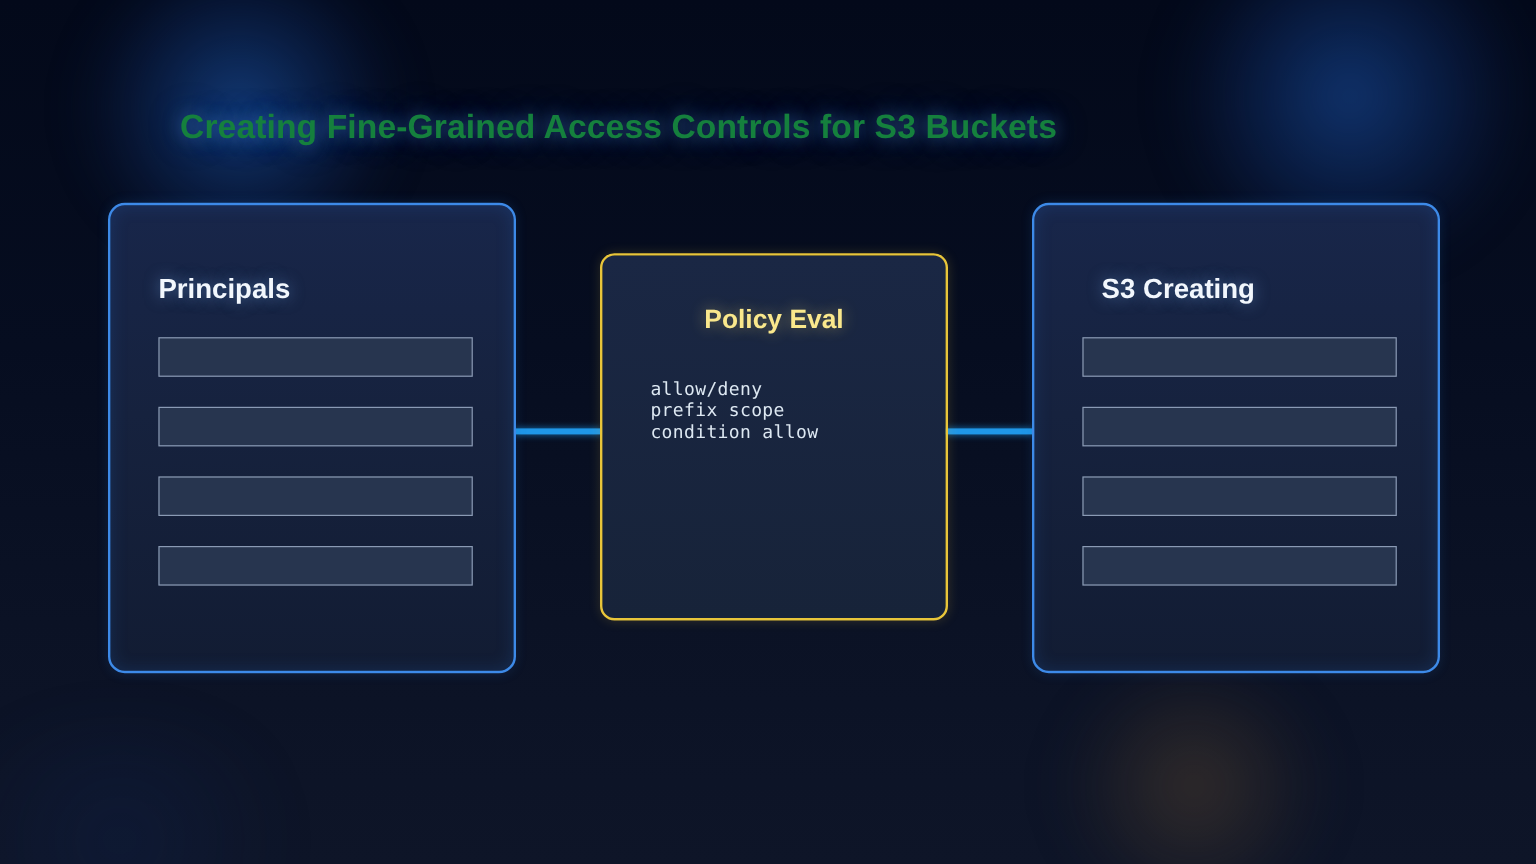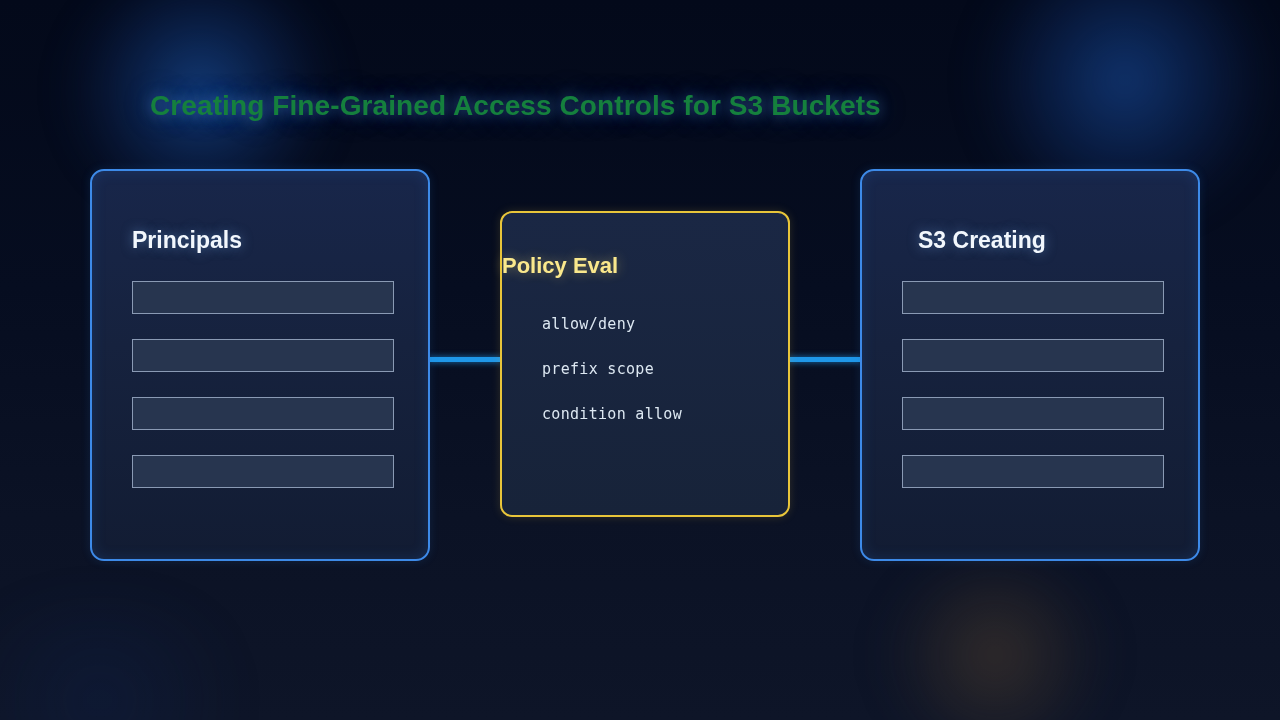--- a/index.html
+++ b/index.html
@@ -101,21 +101,21 @@
     text-shadow:0 0 12px rgba(120,175,240,0.50);
     white-space:nowrap;
     margin-top:12px;
   }
   #title-principals{ left:40px; top:44px; }
   #title-buckets{    left:56px; top:44px; }
 
   #title-policy{
     position:absolute;
     left:0; right:0; top:40px;
-    text-align:left;
+    text-align:center;
     font-size:22px;
     font-weight:bold;
     color:#fae88c;
     text-shadow:0 0 12px rgba(240,215,110,0.45);
   }
 
   
   .rows{
     position:absolute;
     left:40px; top:110px;
@@ -129,21 +129,20 @@
     background:#27354f;
     border:1px solid #8a9ab4;
   }
 
   
   .policy-items{
     position:absolute;
     left:40px; top:102px;
     display:flex;
     flex-direction:column;
-    gap:27px;
   }
   .policy-item{
     font-family:"DejaVu Sans Mono", monospace;
     font-size:15px;
     color:#dde8f2;
     white-space:nowrap;
     letter-spacing:0.3px;
   }
 </style>
 </head>

